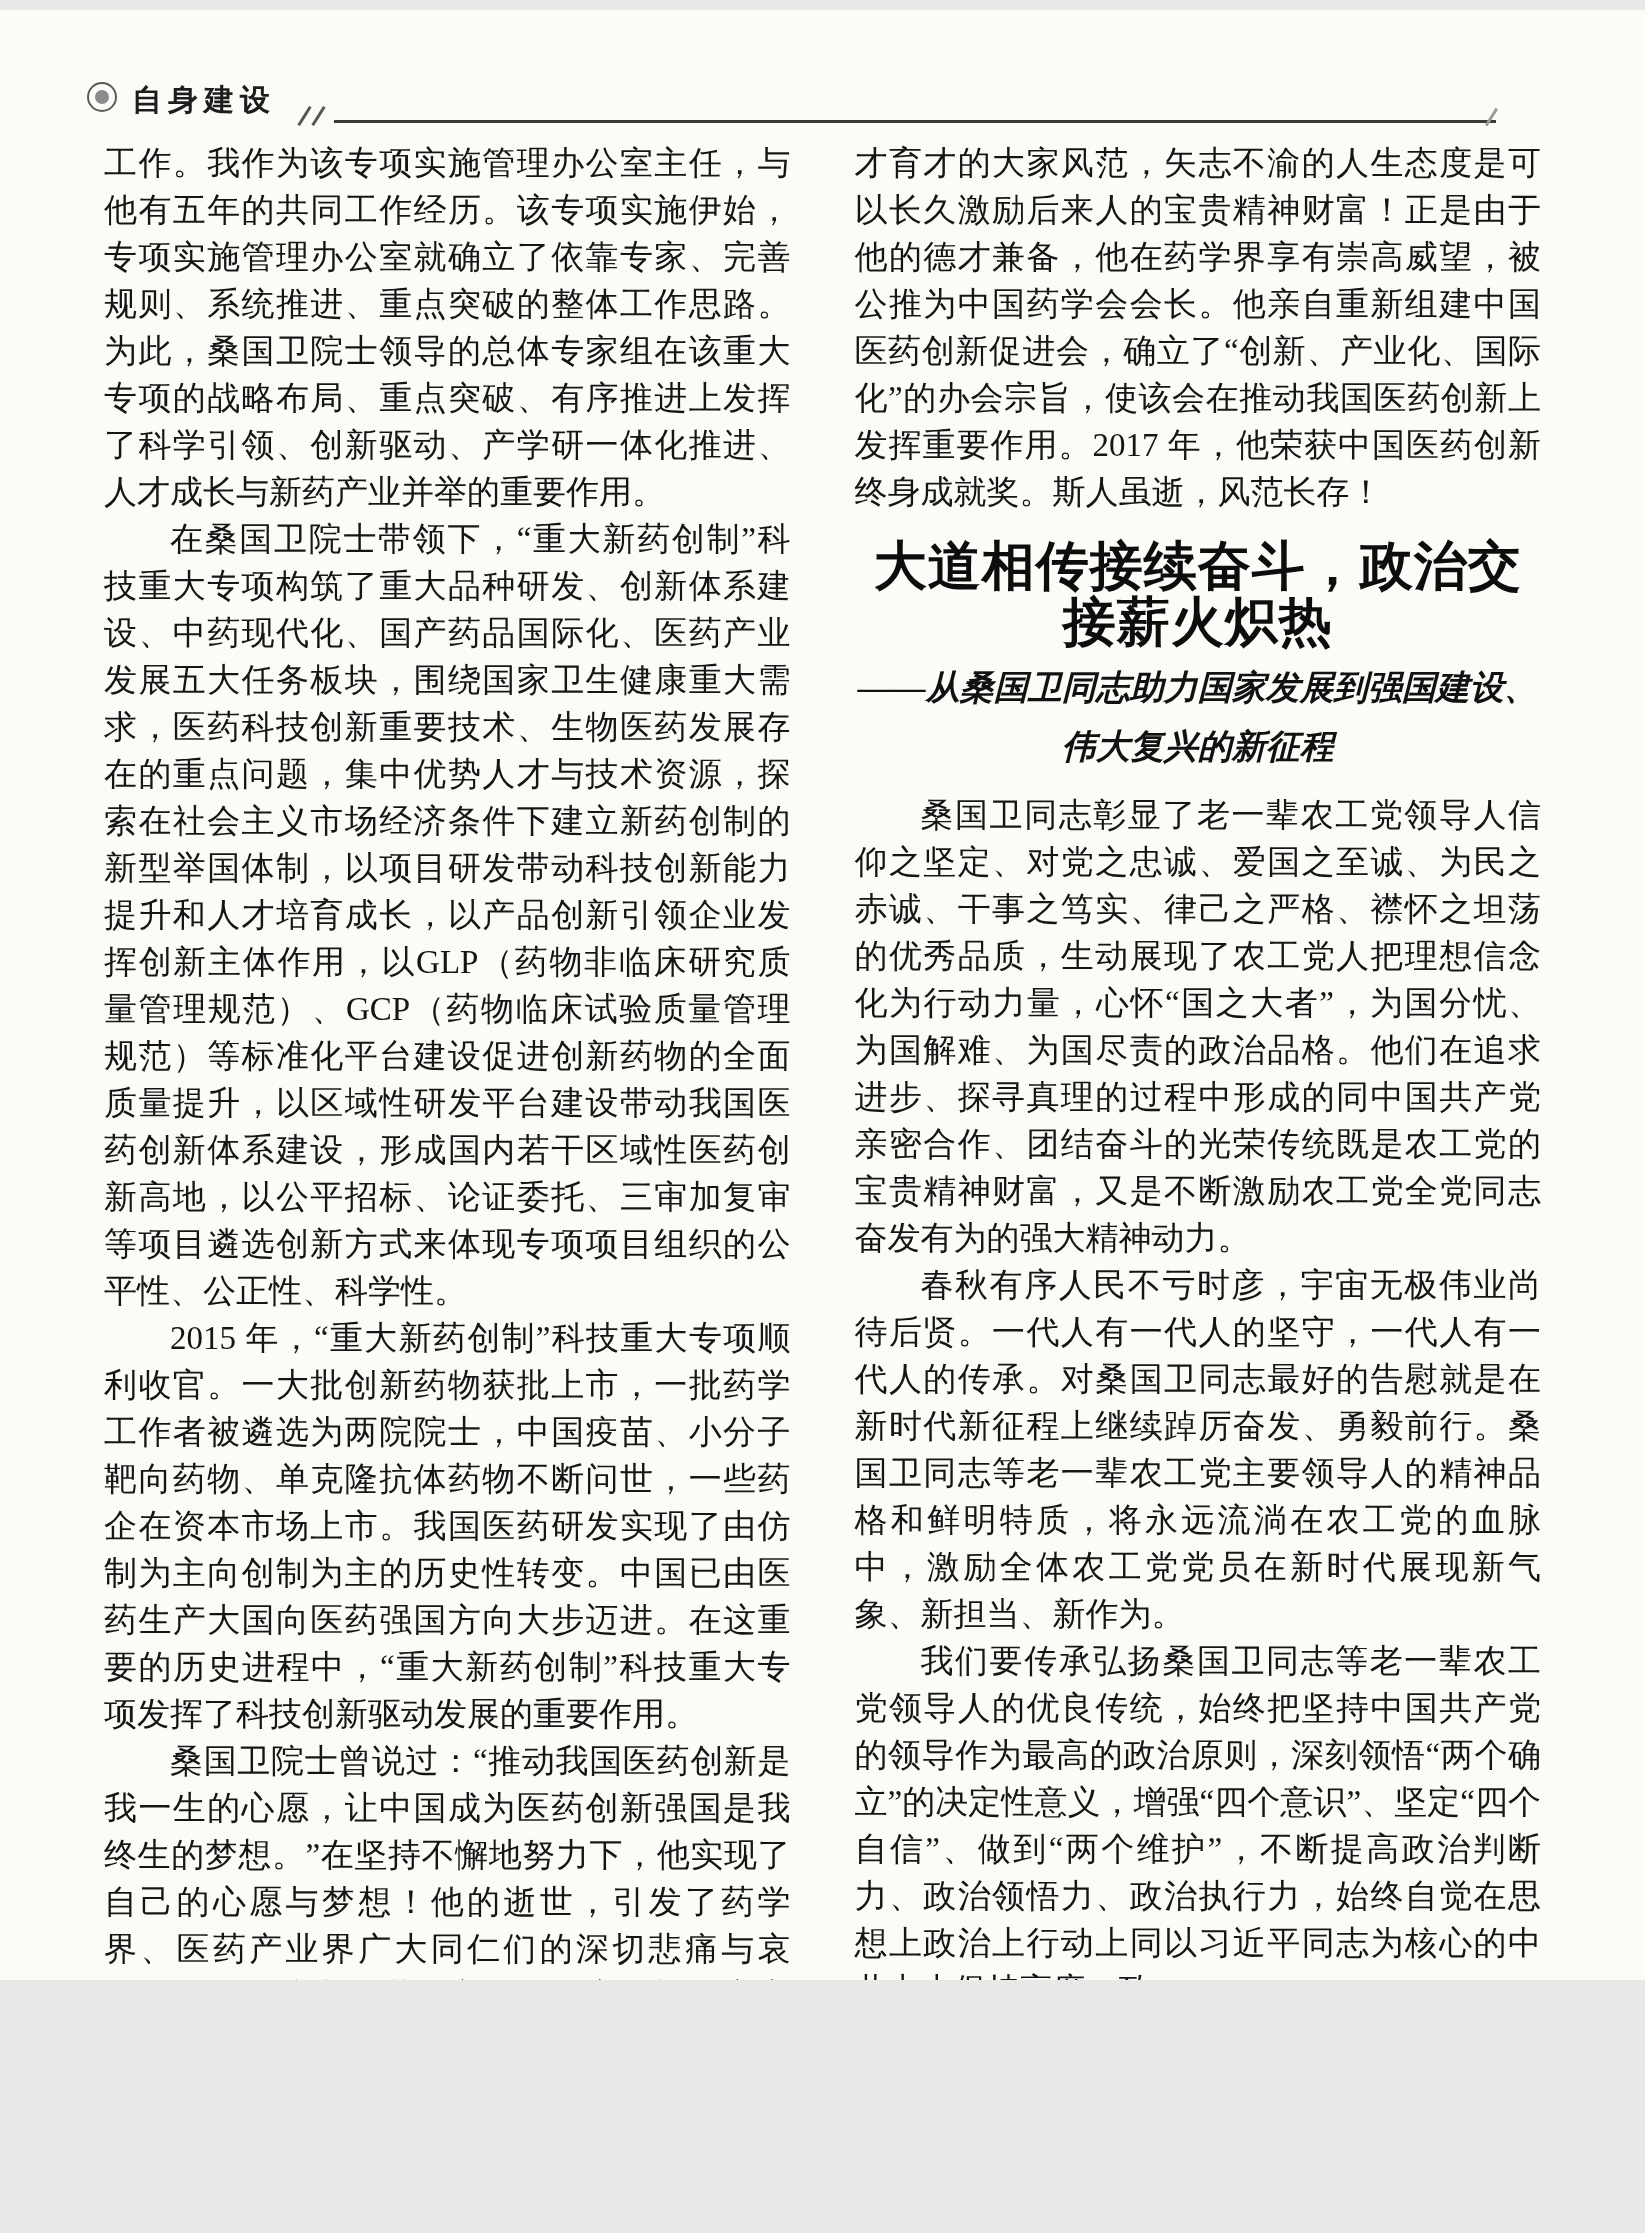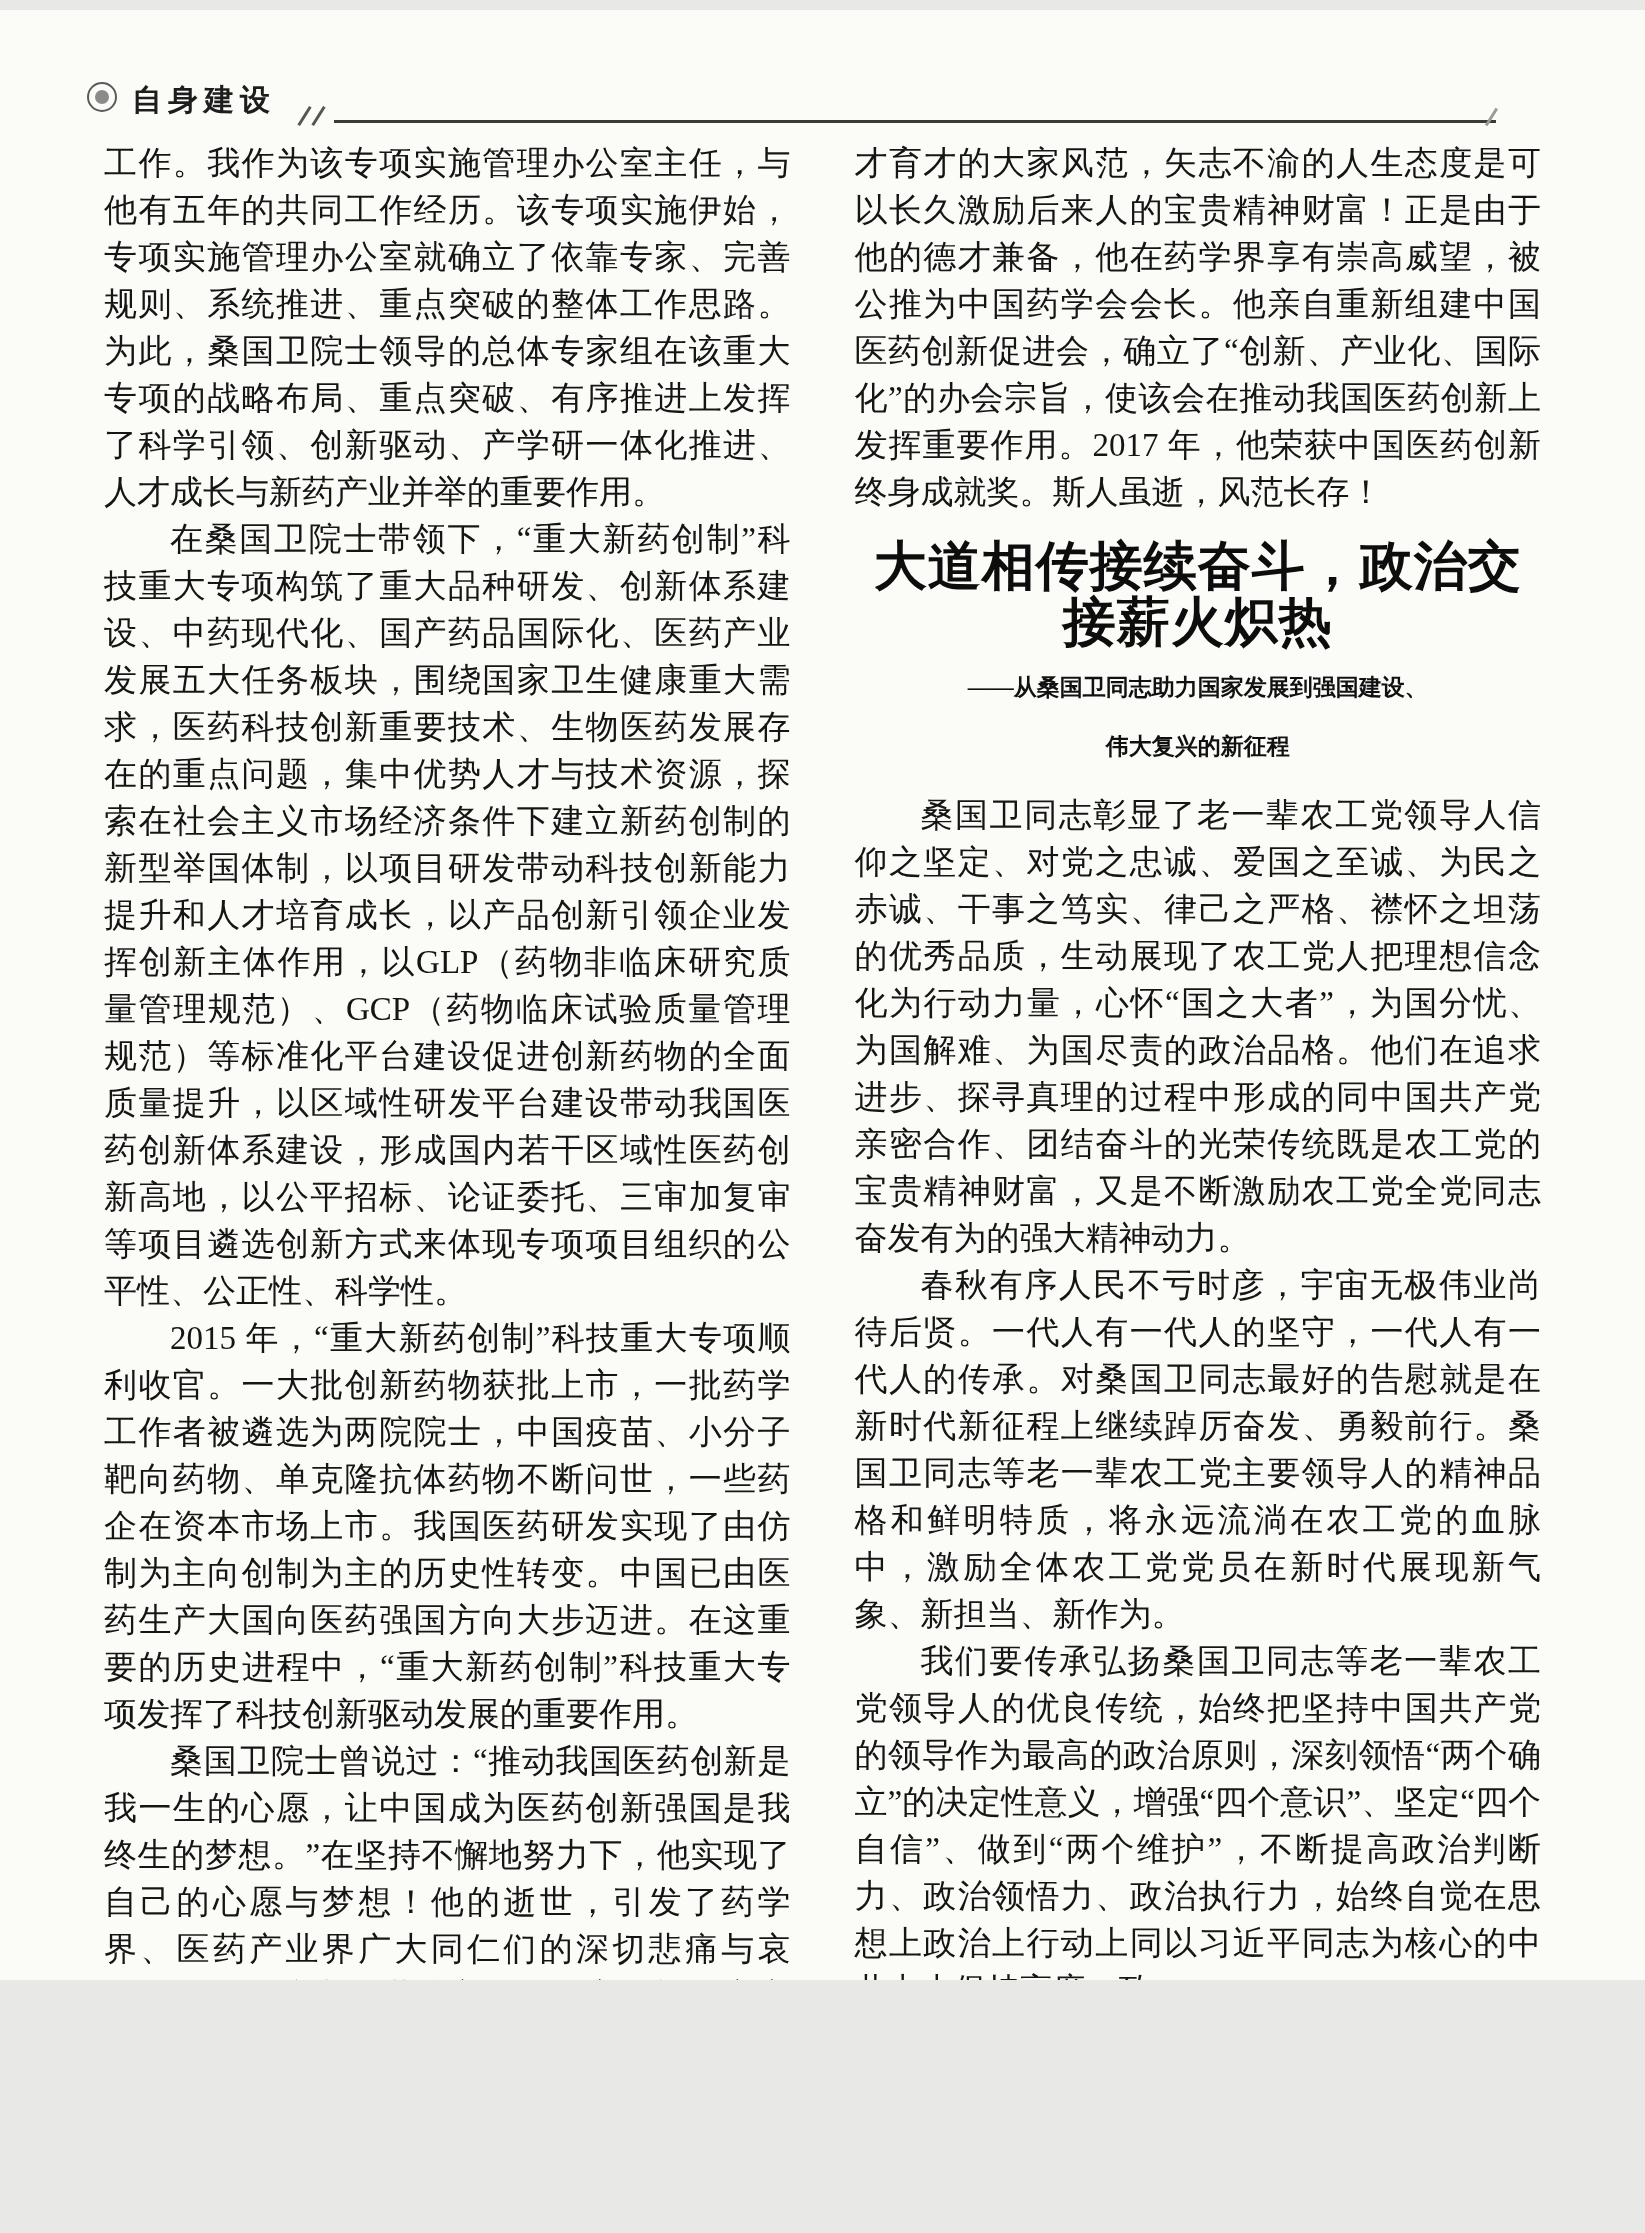--- a/index.html
+++ b/index.html
@@ -47,23 +47,24 @@
   .col p{margin:0;}
   .col p.indent{text-indent:2em;}
 
   .heading-title{
     font-family:"Liberation Sans",sans-serif;
     font-weight:700;font-size:53px;line-height:56px;
     text-align:center;letter-spacing:1px;color:#0d0d0d;
     margin:22px 0 8px 0;text-indent:0;
   }
   .heading-sub{
-    font-weight:700;font-size:23px;line-height:59px;
+    font-weight:700;font-size:34px;line-height:59px;
     text-align:center;color:#111;
     margin-bottom:16px;
+    font-style:italic;
   }
 
   
   .footer{
     position:absolute;left:104px;top:2110px;width:1437px;height:50px;
     font-family:"Liberation Sans",sans-serif;
     font-size:32px;color:#1a1a1a;
   }
   .page-number{position:absolute;left:2px;top:4px;}
   .footer-center{

